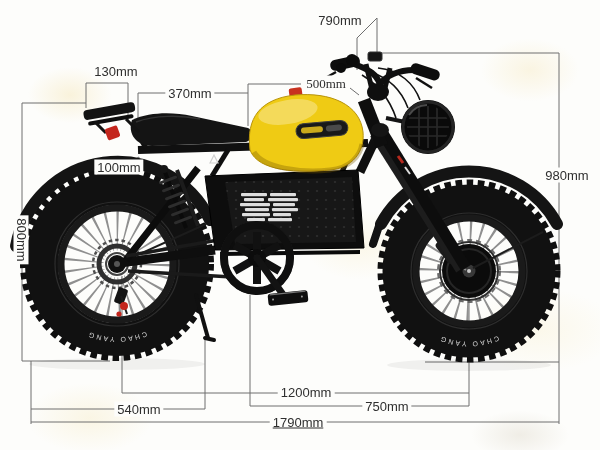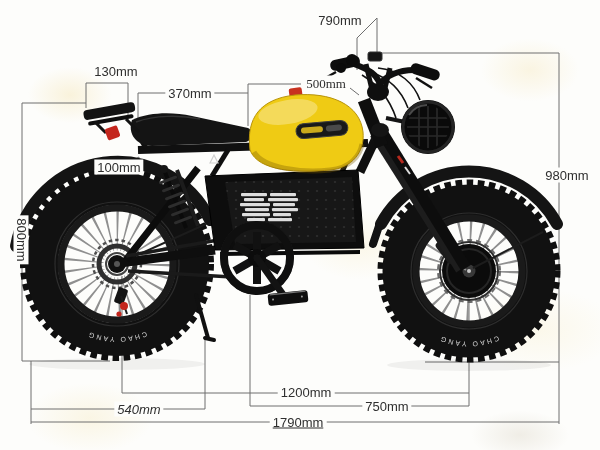--- a/index.html
+++ b/index.html
@@ -251,15 +251,15 @@
 
   <div class="dim-label" style="left:340px;top:20px;">790mm</div>
   <div class="dim-label" style="left:108px;top:71px;margin-left:8px;">130mm</div>
   <div class="dim-label" style="left:190px;top:93px;">370mm</div>
   <div class="dim-label" style="left:326px;top:83px;font-family:Liberation Serif, serif;">500mm</div>
   <div class="dim-label" style="left:105px;top:167px;margin-left:14px;">100mm</div>
   <div class="dim-label rot" style="left:21px;top:240px;">800mm</div>
   <div class="dim-label" style="left:559px;top:175px;margin-left:8px;">980mm</div>
   <div class="dim-label" style="left:306px;top:392px;">1200mm</div>
   <div class="dim-label" style="left:387px;top:406px;">750mm</div>
-  <div class="dim-label" style="left:139px;top:409px;font-style:italic;">540mm</div>
+  <div class="dim-label" style="left:139px;top:409px;">540mm</div>
   <div class="dim-label" style="left:298px;top:422px;text-decoration:underline;">1790mm</div>
 </div>
 
 </body></html>

